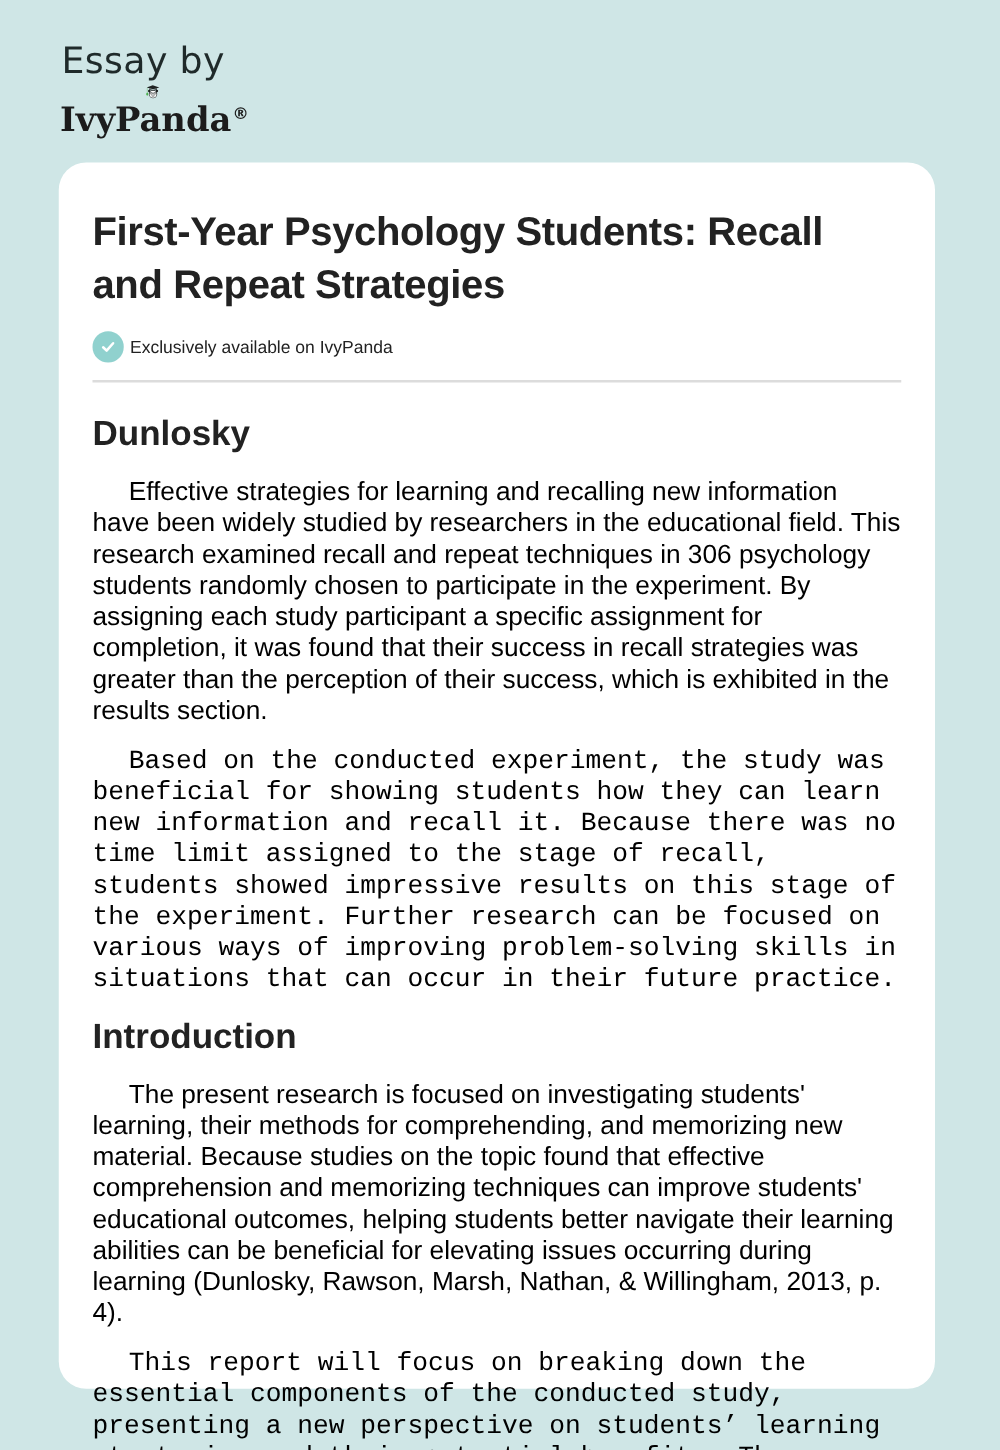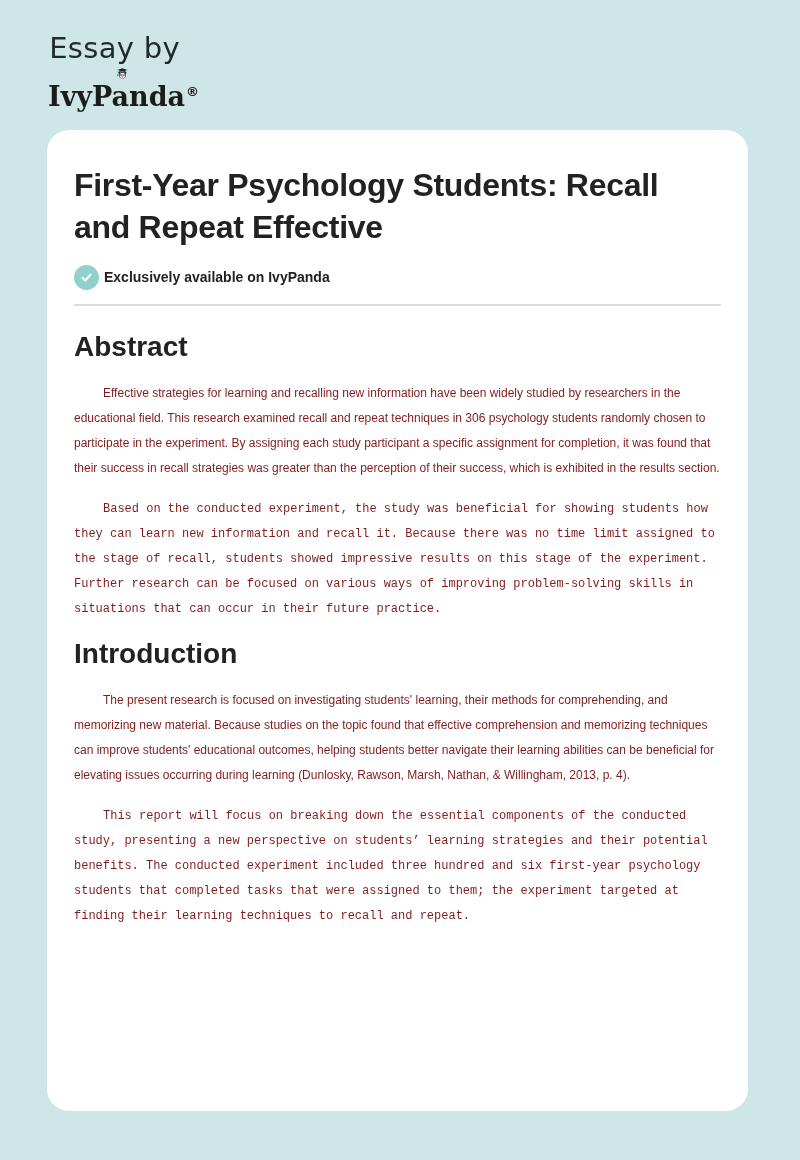--- a/index.html
+++ b/index.html
@@ -85,43 +85,43 @@
       height: 25px;
       border-radius: 50%;
       background: #90d1ce;
       display: flex;
       align-items: center;
       justify-content: center;
       margin-right: 5px;
     }
     .exclusive-label {
       font-size: 14px;
-      font-weight: bold;
+      font-weight: normal;
       color: #222222;
     }
     .divider {
       height: 2px;
       background: #dcdcdc;
       margin-top: 14px;
     }
     .section-heading {
       margin: 0;
       font-family: "Liberation Sans", sans-serif;
       font-weight: bold;
       font-size: 28px;
       line-height: 34px;
       color: #222222;
     }
     .sec-abstract { margin-top: 24px; }
     .sec-intro { margin-top: 15px; }
     .para {
       margin: 0;
-      font-size: 12px;
+      font-size: 21px;
       line-height: 25px;
-      color: #7f1d1d;
+      color: #000000;
       text-indent: 29px;
     }
     .para-first { margin-top: 17px; }
     .para-next { margin-top: 16px; font-family: Liberation Mono, monospace; }
   </style>
 </head>
 <body>
 
 <header class="brand">
   <span class="brand-prefix">Essay by</span>
@@ -147,35 +147,35 @@
     <line x1="45" y1="45" x2="53" y2="45" stroke="#1f2222" stroke-width="1.5"></line>
 
     <ellipse cx="49" cy="59" rx="8" ry="6" fill="#ffffff" stroke="#1f2222" stroke-width="1.5"></ellipse>
     <ellipse cx="49" cy="56" rx="3" ry="2" fill="#1f2222"></ellipse>
     <path d="M45,61 Q49,64 53,61" fill="none" stroke="#1f2222" stroke-width="1.2"></path>
   </svg>
   <span class="brand-name"><span>IvyPanda</span><span class="brand-reg">®</span></span>
 </header>
 
 <main class="card">
-  <h1 class="title">First-Year Psychology Students: Recall and Repeat Effective</h1>
+  <h1 class="title">First-Year Psychology Students: Recall and Repeat Strategies</h1>
 
   <div class="exclusive">
     <span class="check-badge">
       <svg width="13" height="13" viewBox="0 0 13 13">
         <path d="M2.5,6.8 L5.3,9.5 L10.5,3.6" fill="none" stroke="#ffffff" stroke-width="2" stroke-linecap="round" stroke-linejoin="round"></path>
       </svg>
     </span>
     <span class="exclusive-label">Exclusively available on IvyPanda</span>
   </div>
 
   <div class="divider"></div>
 
   <section>
-    <h2 class="section-heading sec-abstract">Abstract</h2>
+    <h2 class="section-heading sec-abstract">Dunlosky</h2>
     <p class="para para-first">Effective strategies for learning and recalling new information have been widely studied by researchers in the educational field. This research examined recall and repeat techniques in 306 psychology students randomly chosen to participate in the experiment. By assigning each study participant a specific assignment for completion, it was found that their success in recall strategies was greater than the perception of their success, which is exhibited in the results section.</p>
     <p class="para para-next">Based on the conducted experiment, the study was beneficial for showing students how they can learn new information and recall it. Because there was no time limit assigned to the stage of recall, students showed impressive results on this stage of the experiment. Further research can be focused on various ways of improving problem-solving skills in situations that can occur in their future practice.</p>
   </section>
 
   <section>
     <h2 class="section-heading sec-intro">Introduction</h2>
     <p class="para para-first">The present research is focused on investigating students' learning, their methods for comprehending, and memorizing new material. Because studies on the topic found that effective comprehension and memorizing techniques can improve students' educational outcomes, helping students better navigate their learning abilities can be beneficial for elevating issues occurring during learning (Dunlosky, Rawson, Marsh, Nathan, &amp; Willingham, 2013, p. 4).</p>
     <p class="para para-next">This report will focus on breaking down the essential components of the conducted study, presenting a new perspective on students’ learning strategies and their potential benefits. The conducted experiment included three hundred and six first-year psychology students that completed tasks that were assigned to them; the experiment targeted at finding their learning techniques to recall and repeat.</p>
   </section>
 </main>

